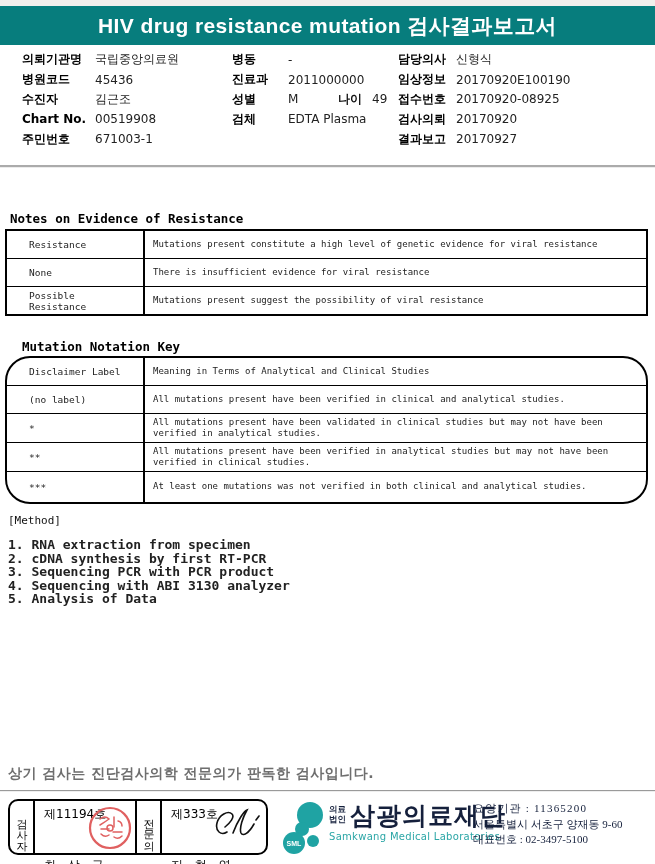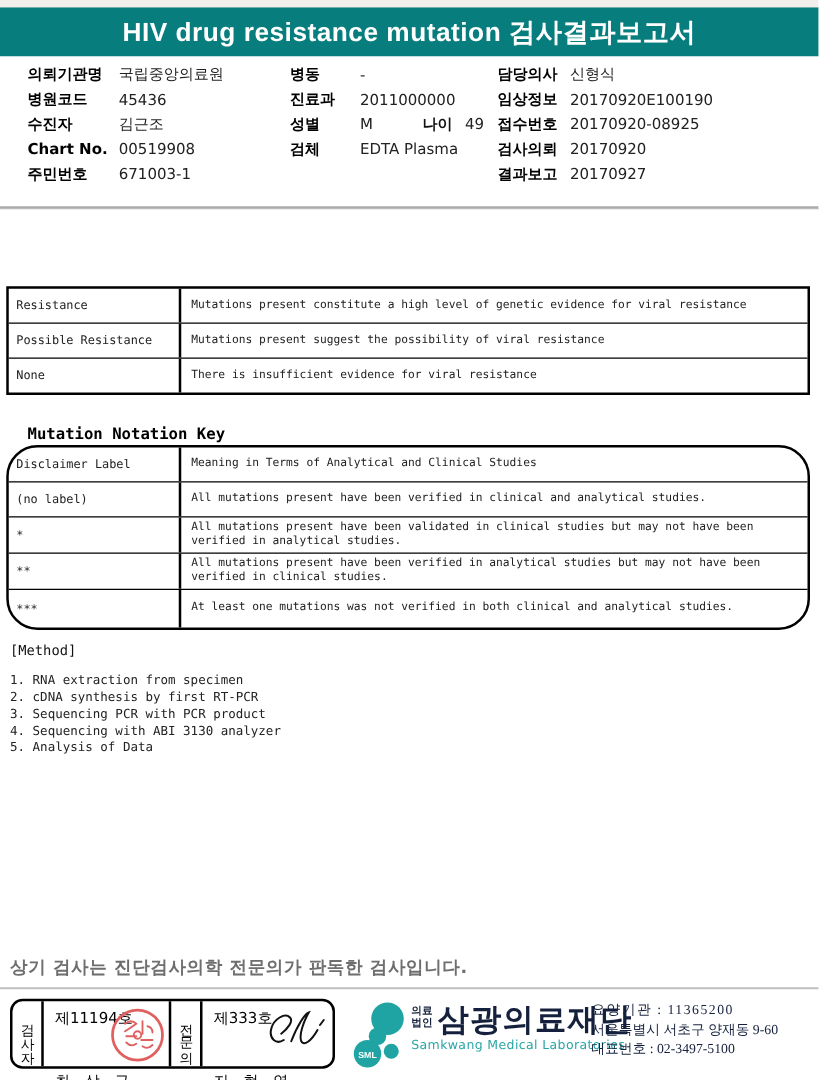--- a/index.html
+++ b/index.html
@@ -27,30 +27,30 @@
   .hr-gray{position:absolute;top:165px;left:0;width:655px;height:2px;background:#ababab;border-bottom:1px solid #ececec;}
 
   
   .sec-title{position:absolute;font-family:"DejaVu Sans Mono",monospace;font-weight:bold;
              font-size:12.5px;color:#000;white-space:nowrap;}
 
   
   .rtable{position:absolute;left:5px;width:643px;border:2px solid #000;background:#fff;box-sizing:border-box;}
   .rrow{display:flex;border-top:1px solid #000;}
   .rrow:first-child{border-top:none;}
-  .cell-l{flex:0 0 138px;border-right:2px solid #000;padding:2px 6px;display:flex;align-items:center;
+  .cell-l{flex:0 0 138px;border-right:2px solid #000;padding:2px 22px;display:flex;align-items:center;
           font-family:"DejaVu Sans Mono",monospace;font-size:9.5px;color:#222;box-sizing:border-box;}
   .cell-r{flex:1;padding:2px 8px;display:flex;align-items:center;
           font-family:"DejaVu Sans Mono",monospace;font-size:9px;line-height:11.5px;color:#222;box-sizing:border-box;}
   .h27{min-height:27px}.h28{min-height:28px}.h30{min-height:30px}
 
   
   .method-title{position:absolute;left:8px;top:514px;font-family:"DejaVu Sans Mono",monospace;font-size:11px;color:#111;}
   .method-steps{position:absolute;left:8px;top:538px;font-family:"DejaVu Sans Mono",monospace;
-                font-size:10px;line-height:13.5px;color:#222;}
+                font-size:13px;line-height:13.5px;color:#222;font-weight:bold;}
 
   
   .disclaimer{position:absolute;left:8px;top:765px;font-size:14px;font-weight:bold;color:#6e6e6e;letter-spacing:.5px;}
   .footer-line{position:absolute;top:790px;left:0;width:655px;height:0;border-top:1px solid #9a9a9a;border-bottom:1px solid #eeeeee;}
 
   .stamp-box{position:absolute;left:8px;top:799px;width:260px;height:56px;border:2px solid #000;
              border-radius:10px;display:flex;box-sizing:border-box;background:#fff;}
   .sb-role{flex:0 0 23px;border-right:2px solid #000;display:flex;align-items:center;justify-content:center;}
   .vtext{writing-mode:vertical-rl;text-orientation:upright;font-size:11px;line-height:1;color:#000;}
   .sb-person{position:relative;padding:5px 0 5px 9px;display:flex;flex-direction:column;
@@ -145,33 +145,34 @@
       <span class="pi-value">20170920</span>
     </div>
     <div class="pi-row">
       <span class="pi-label">결과보고</span>
       <span class="pi-value">20170927</span>
     </div>
   </div>
 
   <div class="hr-gray"></div>
 
+  <div class="sec-title" style="left:10px;top:211px;">Notes on Evidence of Resistance</div>
 
   <div class="rtable" style="top:229px;">
     <div class="rrow">
       <div class="cell-l h27">Resistance</div>
       <div class="cell-r h27">Mutations present  constitute a high level of genetic evidence for viral resistance</div>
     </div>
     <div class="rrow">
+      <div class="cell-l h27">None</div>
+      <div class="cell-r h27">There is insufficient evidence for viral resistance</div>
+    </div>
+    <div class="rrow">
       <div class="cell-l h27">Possible Resistance</div>
       <div class="cell-r h27">Mutations present suggest the possibility of viral resistance</div>
-    </div>
-    <div class="rrow">
-      <div class="cell-l h27">None</div>
-      <div class="cell-r h27">There is insufficient evidence for viral resistance</div>
     </div>
   </div>
 
   <div class="sec-title" style="left:22px;top:339px;">Mutation Notation Key</div>
 
   <div class="rtable" style="top:356px;border-radius:25px;">
     <div class="rrow">
       <div class="cell-l h27">Disclaimer Label</div>
       <div class="cell-r h27">Meaning in Terms of Analytical and Clinical Studies</div>
     </div>

